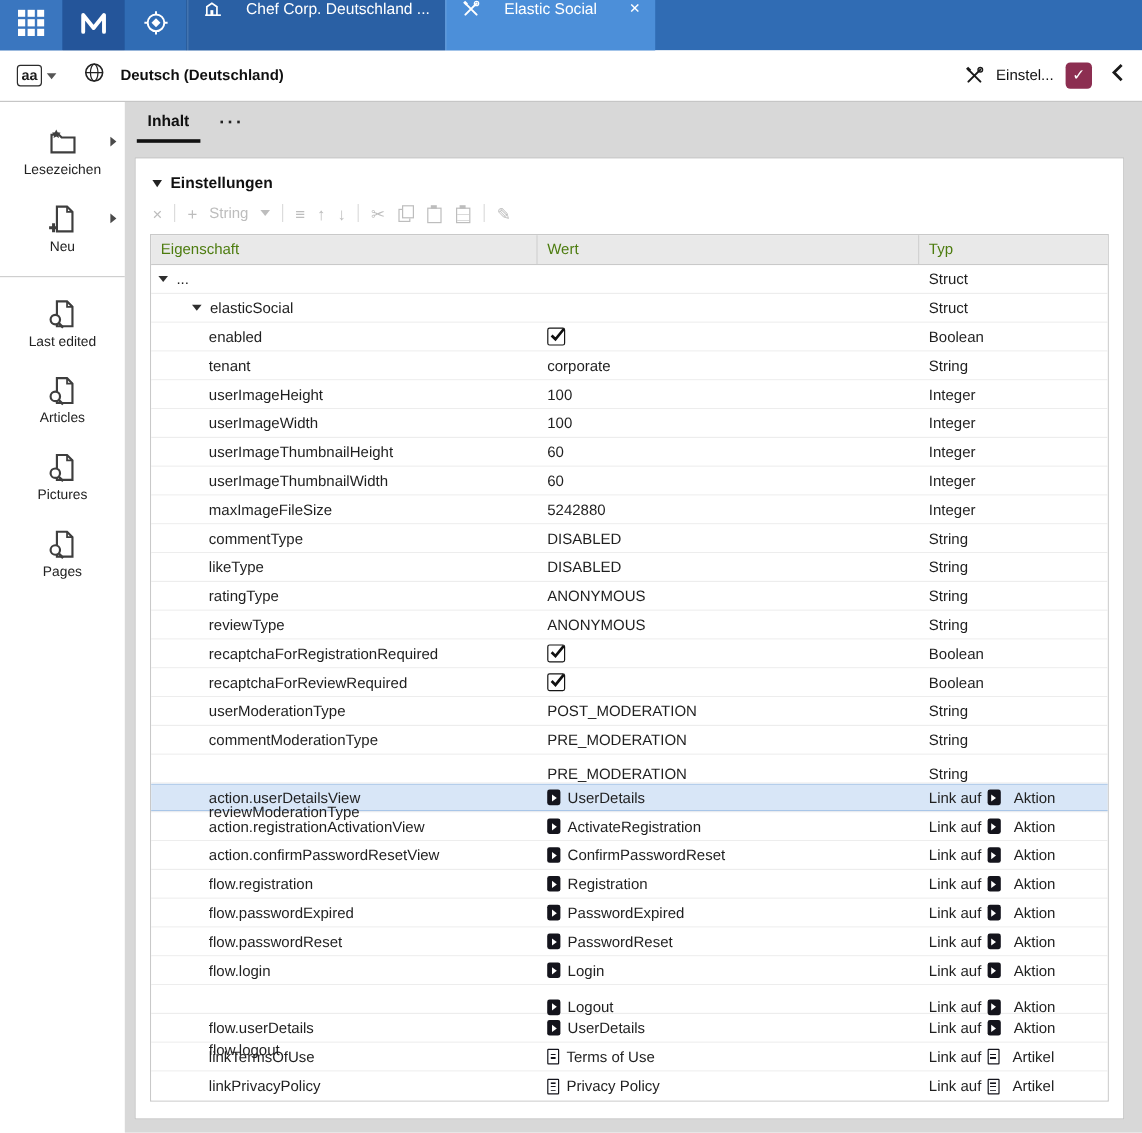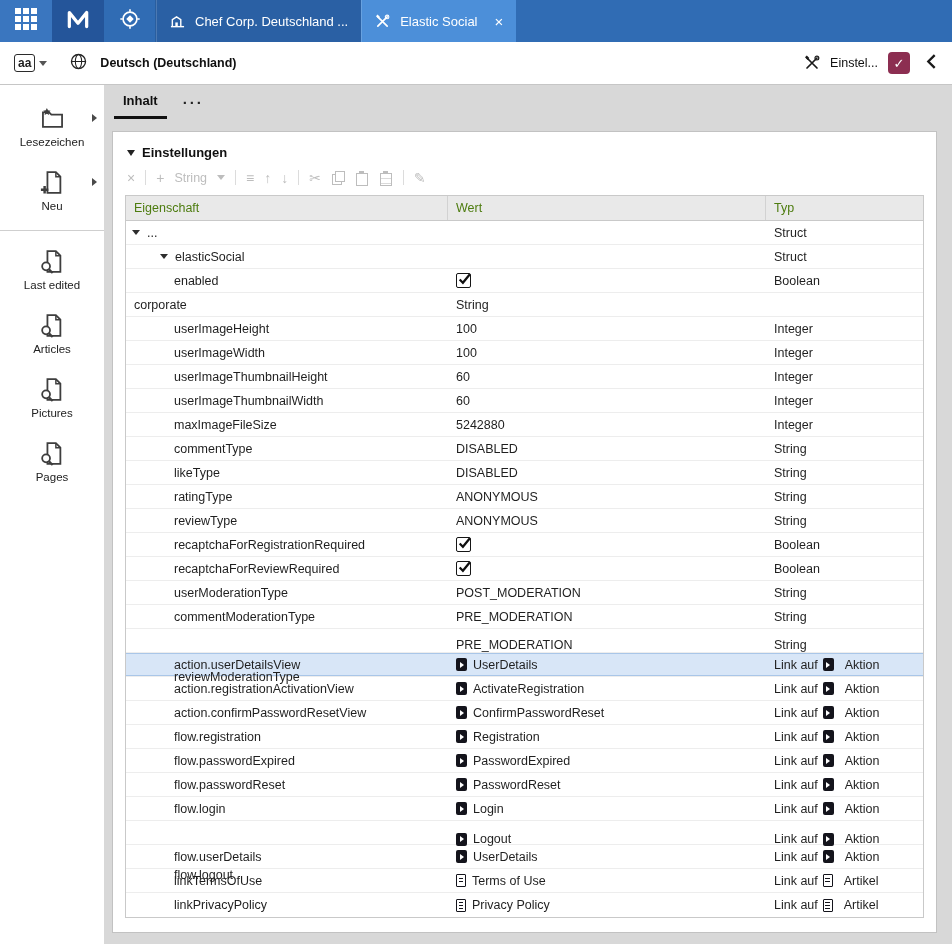--- a/index.html
+++ b/index.html
@@ -5,21 +5,21 @@
   *{margin:0;padding:0;box-sizing:border-box}
   html,body{width:952px;height:944px;overflow:hidden}
   body{font-family:"Liberation Sans","DejaVu Sans",sans-serif;background:#fff;color:#1f1f1f}
 
   
   .topbar{height:42px;background:var(--c-topbar,#306cb4);display:flex;align-items:stretch}
   .tb-tile{width:52px;display:flex;align-items:center;justify-content:center;cursor:pointer;flex:none}
   .tb-grid{background:#3a76bf}
   .tb-logo{background:#24559a}
   .tb-compass{background:var(--c-topbar,#306cb4);border-right:1px solid rgba(0,0,0,.12)}
-  .tb-tab{display:flex;align-items:center;gap:10px;padding:0 13px;background:#2a60a4;border-left:1px solid rgba(255,255,255,.16);color:#fff;cursor:pointer}
+  .tb-tab{display:flex;align-items:flex-start;gap:20px;padding:0 13px;background:#2a60a4;border-left:1px solid rgba(255,255,255,.16);color:#fff;cursor:pointer}
   .tb-tab .tab-label{font-size:13px;white-space:nowrap;max-width:168px;overflow:hidden;text-overflow:ellipsis}
   .tb-tab.active{background:var(--c-active_tab,#4c8fd9)}
   .tab-ic{display:flex;flex:none}
   .tab-close{margin-left:7px;font-size:15px;line-height:1;color:#fff;cursor:pointer}
   .tb-rest{flex:1}
 
   
   .toolbar2{height:43px;background:#fff;border-bottom:1px solid #c6c6c6;display:flex;align-items:center;padding:0 14px;gap:6px}
   .aa-wrap{display:flex;align-items:center;gap:4px;cursor:pointer}
   .aa-box{border:1.8px solid #2b2b2b;border-radius:3px;padding:0 3px;font-size:12px;font-weight:700;line-height:16px;color:#1d1d1d}
@@ -320,20 +320,23 @@
                   <svg viewBox="0 0 14 14">
                     <path d="M2.5 7.5l3 3 6.5-8" fill="none" stroke="#101010" stroke-width="2.1"></path>
                   </svg>
                 </span>
               </div>
               <div class="td">
                 <span>Boolean</span>
               </div>
             </div>
             <div class="tr grid3">
+              <div class="td name" style="padding-left: 48px;">
+                <span>tenant</span>
+              </div>
               <div class="td">
                 <span>corporate</span>
               </div>
               <div class="td">
                 <span>String</span>
               </div>
             </div>
             <div class="tr grid3">
               <div class="td name" style="padding-left: 48px;">
                 <span>userImageHeight</span>

